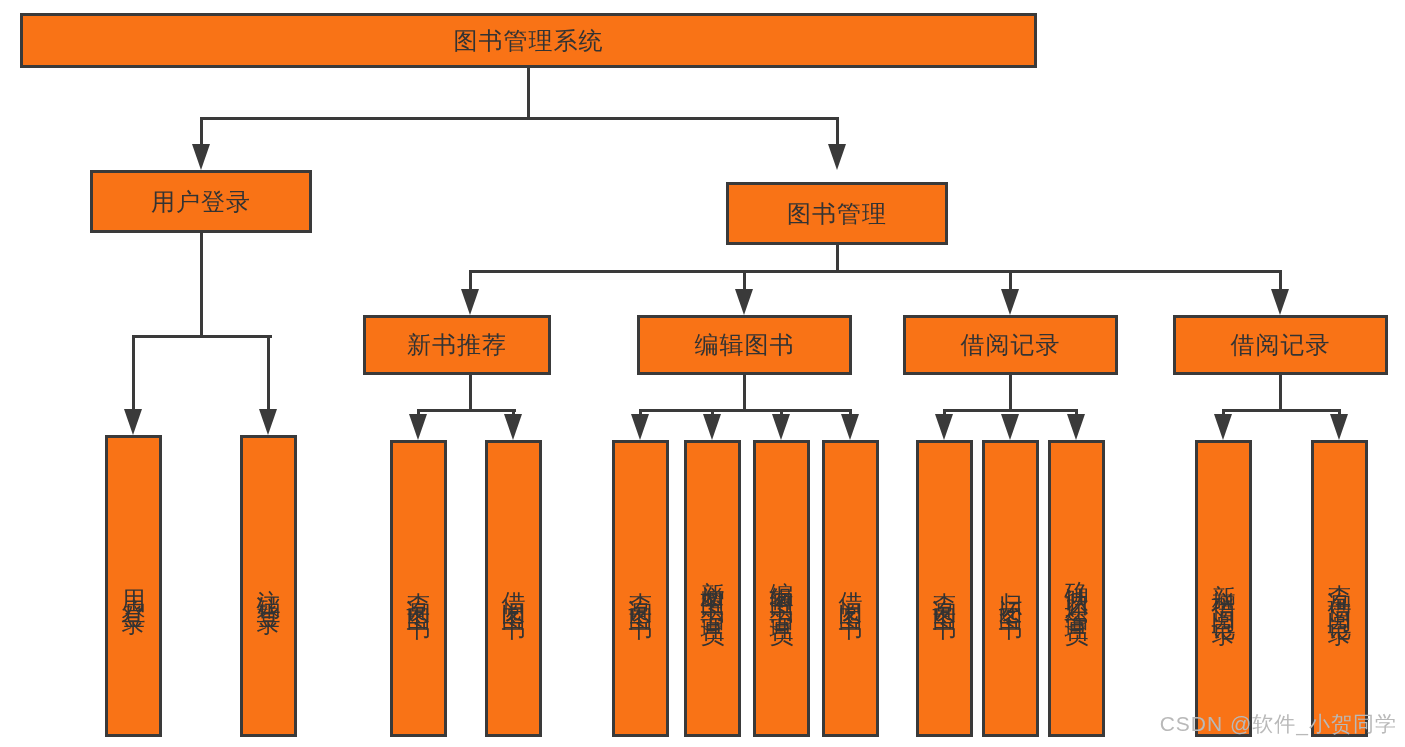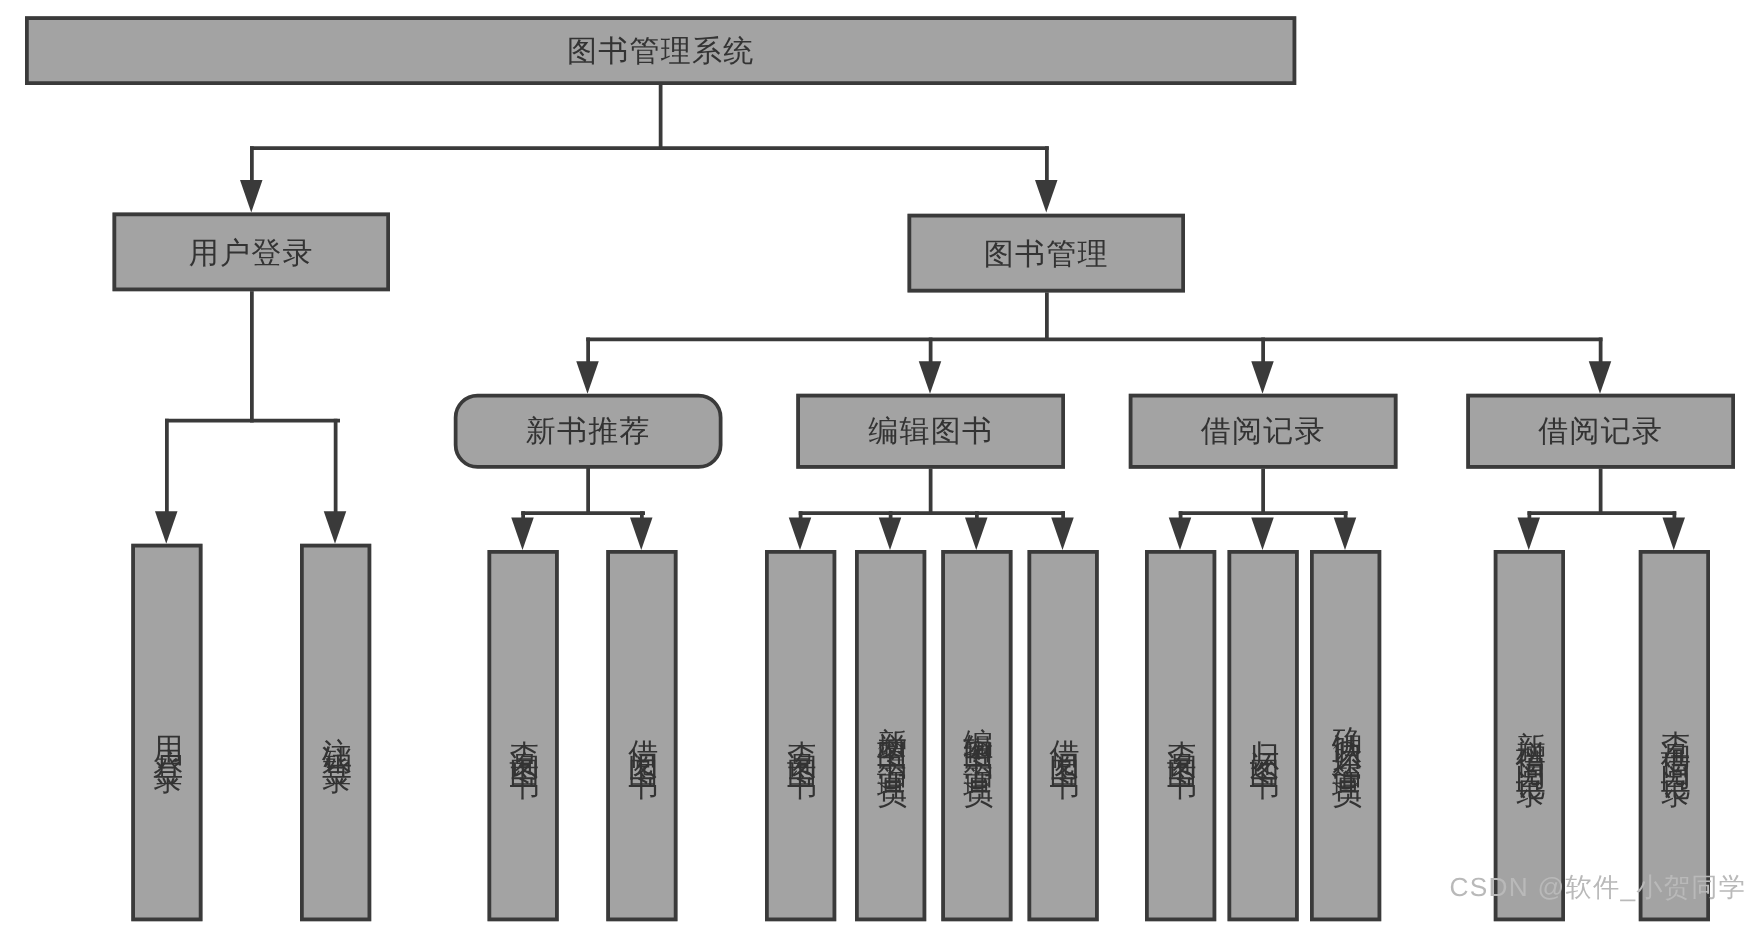--- a/index.html
+++ b/index.html
@@ -13,21 +13,21 @@
     position:relative;
     width:1405px;height:747px;
     background:var(--c-background,#fff);
     font-family:"Liberation Sans","DejaVu Sans",sans-serif;
     overflow:hidden;
   }
   .box{
     position:absolute;
     box-sizing:border-box;
     border:3px solid var(--c-line,#3a3a3a);
-    background:#a3a3a3;
+    background:#f97316;
     display:flex;
     align-items:center;
     justify-content:center;
     color:var(--c-text,#333);
     font-size:24px;
     letter-spacing:1px;
     z-index:2;
   }
   .vbox{
     writing-mode:vertical-rl;
@@ -46,21 +46,21 @@
     position:absolute;
     width:0;height:0;
     border-left:9px solid transparent;
     border-right:9px solid transparent;
     border-top:26px solid var(--c-line,#3a3a3a);
     z-index:1;
   }
   .watermark{
     position:absolute;
     right:8px;
-    bottom:23px;
+    bottom:9px;
     color:var(--c-watermark,#b9b9b9);
     font-size:21px;
     letter-spacing:1px;
     z-index:3;
     white-space:nowrap;
   }
 </style>
 </head>
 <body>
 
@@ -69,41 +69,41 @@
   <div class="box" style="left:20px;top:13px;width:1017px;height:55px;">图书管理系统</div>
 
   <div class="vline" style="left:527px;top:66px;width:3px;height:54px;"></div>
   <div class="hline" style="left:200px;top:117px;width:639px;height:3px;"></div>
   <div class="vline" style="left:200px;top:117px;width:3px;height:30px;"></div>
   <div class="vline" style="left:836px;top:117px;width:3px;height:30px;"></div>
   <div class="arrow" style="left:192px;top:144px;"></div>
   <div class="arrow" style="left:828px;top:144px;"></div>
 
   <div class="box" style="left:90px;top:170px;width:222px;height:63px;">用户登录</div>
-  <div class="box" style="left:726px;top:171px;width:222px;height:63px;text-align:right;">图书管理</div>
+  <div class="box" style="left:726px;top:182px;width:222px;height:63px;text-align:right;">图书管理</div>
 
   <div class="vline" style="left:200px;top:231px;width:3px;height:107px;"></div>
   <div class="hline" style="left:132px;top:335px;width:140px;height:3px;"></div>
   <div class="vline" style="left:132px;top:335px;width:3px;height:77px;"></div>
   <div class="vline" style="left:267px;top:335px;width:3px;height:77px;"></div>
   <div class="arrow" style="left:124px;top:409px;"></div>
   <div class="arrow" style="left:259px;top:409px;"></div>
 
   <div class="vline" style="left:836px;top:231px;width:3px;height:41px;"></div>
   <div class="hline" style="left:469px;top:270px;width:813px;height:3px;"></div>
   <div class="vline" style="left:469px;top:270px;width:3px;height:22px;"></div>
   <div class="vline" style="left:743px;top:270px;width:3px;height:22px;"></div>
   <div class="vline" style="left:1009px;top:270px;width:3px;height:22px;"></div>
   <div class="vline" style="left:1279px;top:270px;width:3px;height:22px;"></div>
   <div class="arrow" style="left:461px;top:289px;"></div>
   <div class="arrow" style="left:735px;top:289px;"></div>
   <div class="arrow" style="left:1001px;top:289px;"></div>
   <div class="arrow" style="left:1271px;top:289px;"></div>
 
-  <div class="box" style="left:363px;top:315px;width:215px;height:60px;border-radius:19px;">新书推荐</div>
+  <div class="box" style="left:363px;top:315px;width:188px;height:60px;">新书推荐</div>
   <div class="box" style="left:637px;top:315px;width:215px;height:60px;">编辑图书</div>
   <div class="box" style="left:903px;top:315px;width:215px;height:60px;">借阅记录</div>
   <div class="box" style="left:1173px;top:315px;width:215px;height:60px;">借阅记录</div>
 
   <div class="vline" style="left:469px;top:373px;width:3px;height:39px;"></div>
   <div class="hline" style="left:417px;top:409px;width:99px;height:3px;"></div>
   <div class="vline" style="left:417px;top:409px;width:3px;height:9px;"></div>
   <div class="vline" style="left:512px;top:409px;width:3px;height:9px;"></div>
   <div class="arrow" style="left:409px;top:414px;"></div>
   <div class="arrow" style="left:504px;top:414px;"></div>

